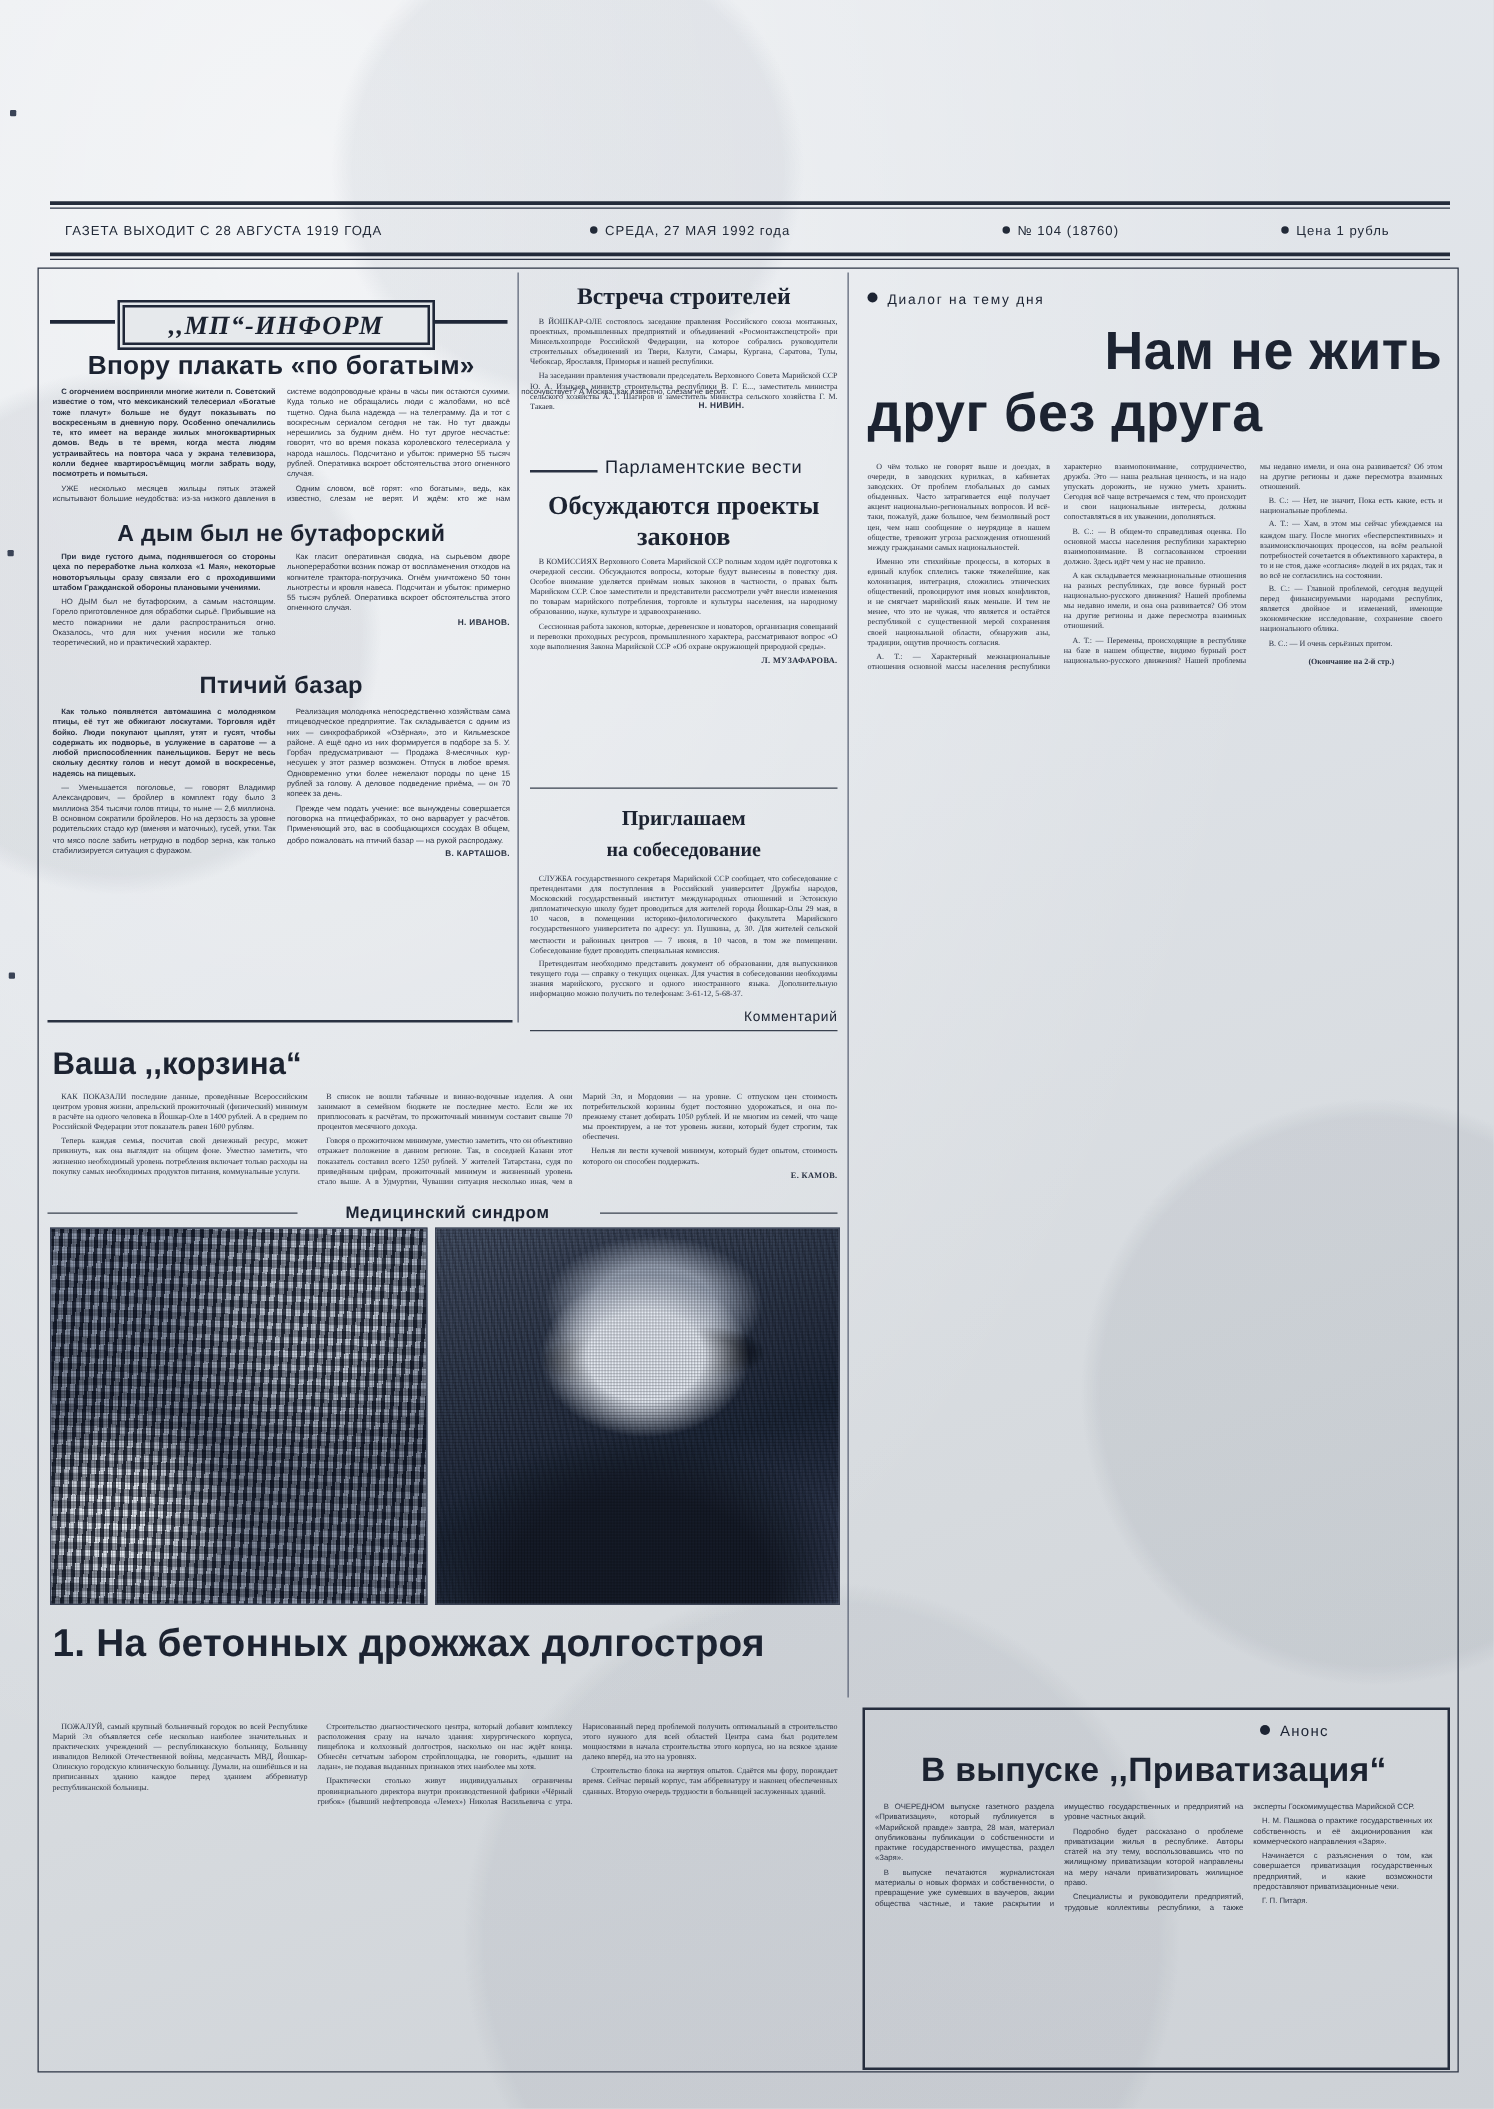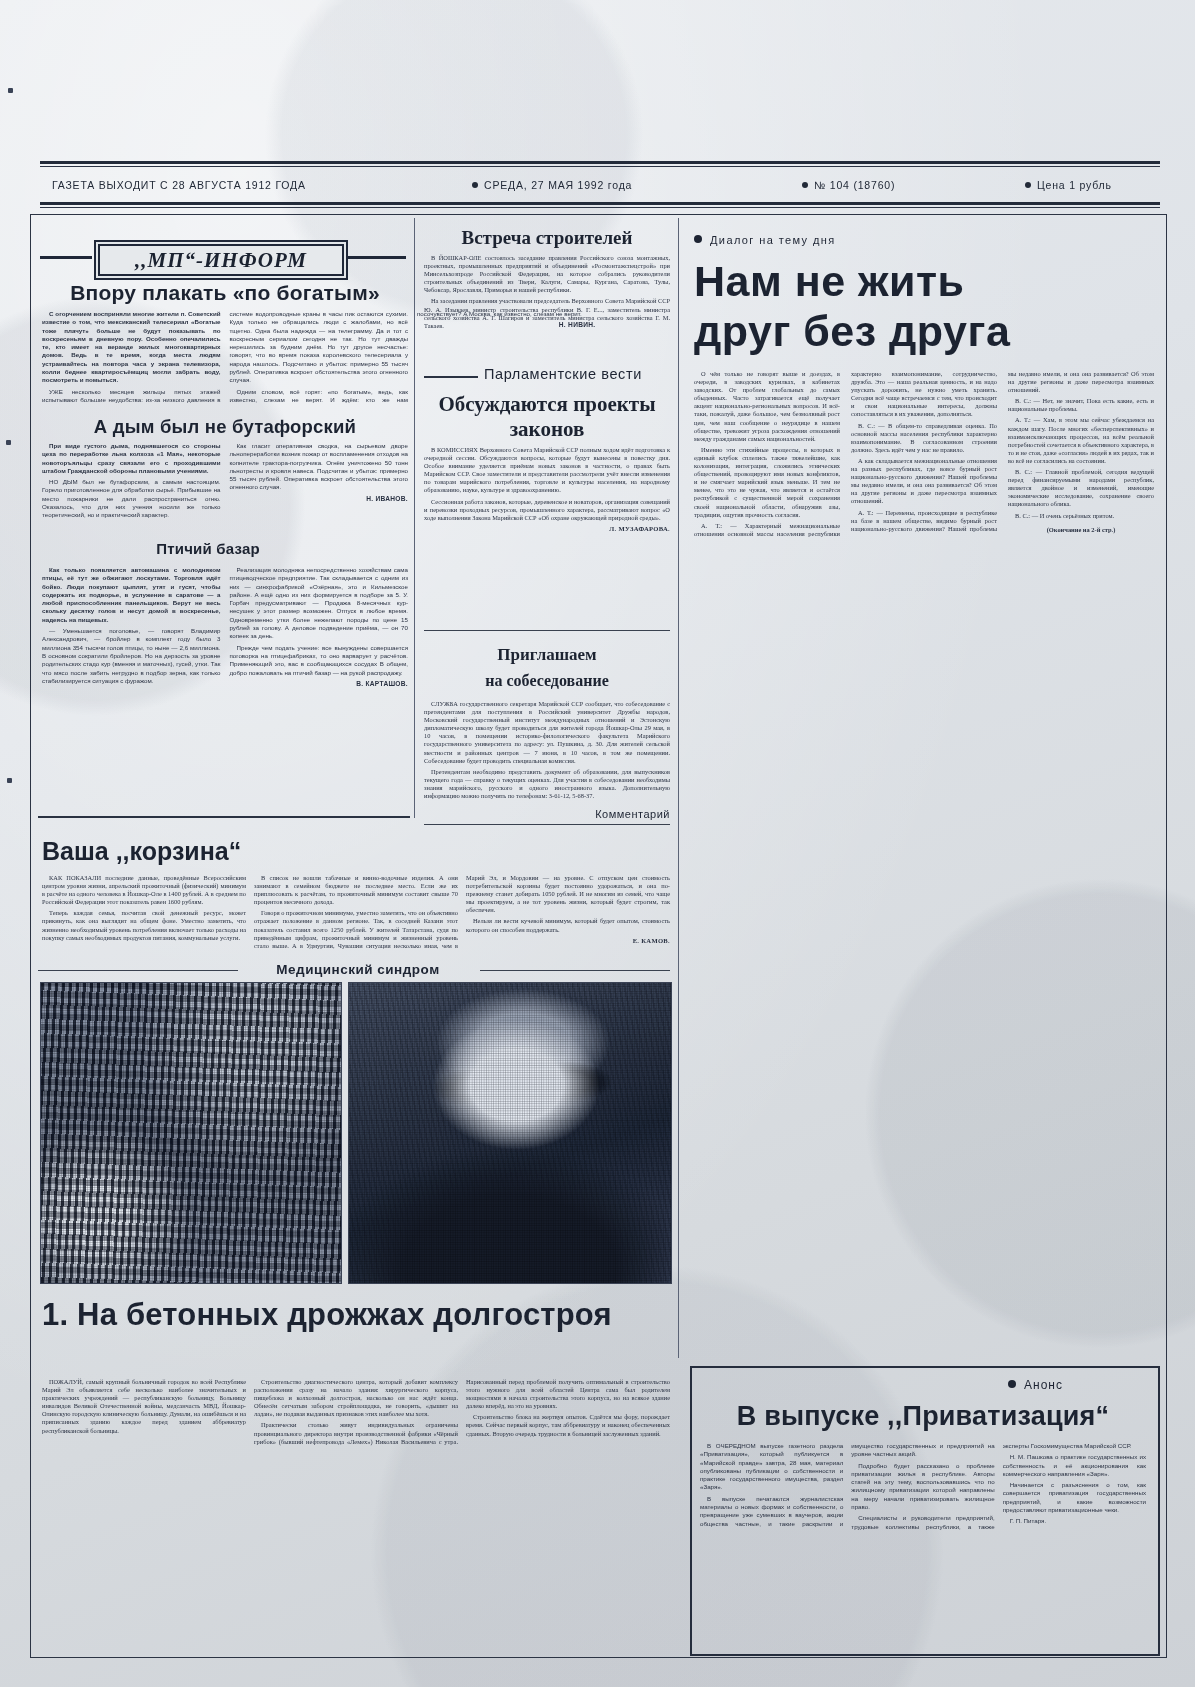--- a/index.html
+++ b/index.html
@@ -165,21 +165,21 @@
 <div id="paper"></div>
 <div id="grain"></div>
 
 <div id="sheet">
 
 
   <div id="rule-top"></div>
   <div id="rule-top2"></div>
 
   <div id="infobar">
-    <span class="seg" style="left:12px;top:3px;">ГАЗЕТА ВЫХОДИТ С 28 АВГУСТА 1912 ГОДА</span>
+    <span class="seg" style="left:12px;top:3px;">ГАЗЕТА ВЫХОДИТ С 28 АВГУСТА 1919 ГОДА</span>
     <span class="seg" style="left:432px;top:3px;"><span class="b"></span><span>СРЕДА, 27 МАЯ 1992 года</span></span>
     <span class="seg" style="left:762px;top:3px;"><span class="b"></span><span>№ 104 (18760)</span></span>
     <span class="seg" style="left:985px;top:3px;"><span class="b"></span><span>Цена 1 рубль</span></span>
   </div>
 
   <div id="rule-bot"></div>
   <div id="rule-bot2"></div>
 
   <div class="boxed" style="left:12px;top:196px;width:1135px;height:1442px;"></div>
 
@@ -203,21 +203,21 @@
 
   <div class="col hl-sans" style="left:24px;top:398px;width:366px;font-size:18.5px;line-height:21px;">А дым был не бутафорский</div>
 
   <div class="col body-text sans twocol" style="left:24px;top:424px;width:366px;height:88px;">
     <p class="lede">При виде густого дыма, поднявшегося со стороны цеха по переработке льна колхоза «1 Мая», некоторые новоторъяльцы сразу связали его с проходившими штабом Гражданской обороны плановыми учениями.</p>
     <p>НО ДЫМ был не бутафорским, а самым настоящим. Горело приготовленное для обработки сырьё. Прибывшие на место пожарники не дали распространиться огню. Оказалось, что для них учения носили же только теоретический, но и практический характер.</p>
     <p>Как гласит оперативная сводка, на сырьевом дворе льнопереработки возник пожар от воспламенения отходов на копнителе трактора-погрузчика. Огнём уничтожено 50 тонн льнотресты и кровля навеса. Подсчитан и убыток: примерно 55 тысяч рублей. Оперативка вскроет обстоятельства этого огненного случая.</p>
     <p class="sig">Н. ИВАНОВ.</p>
   </div>
 
-  <div class="col hl-sans" style="left:7px;top:520px;width:366px;font-size:15px;line-height:22px;">Птичий базар</div>
+  <div class="col hl-sans" style="left:24px;top:520px;width:366px;font-size:19px;line-height:22px;">Птичий базар</div>
 
   <div class="col body-text sans twocol" style="left:24px;top:548px;width:366px;height:240px;">
     <p class="lede">Как только появляется автомашина с молодняком птицы, её тут же обжигают лоскутами. Торговля идёт бойко. Люди покупают цыплят, утят и гусят, чтобы содержать их подворье, в услужение в саратове — а любой приспособленник панельщиков. Берут не весь скольку десятку голов и несут домой в воскресенье, надеясь на пищевых.</p>
     <p>— Уменьшается поголовье, — говорят Владимир Александрович, — бройлер в комплект году было 3 миллиона 354 тысячи голов птицы, то ныне — 2,6 миллиона. В основном сократили бройлеров. Но на дерзость за уровне родительских стадо кур (вменяя и маточных), гусей, утки. Так что мясо после забить нетрудно в подбор зерна, как только стабилизируется ситуация с фуражом.</p>
     <p>Реализация молодняка непосредственно хозяйствам сама птицеводческое предприятие. Так складывается с одним из них — синхрофабрикой «Озёрная», это и Кильмезское районе. А ещё одно из них формируется в подборе за 5. У. Горбач предусматривают — Продажа 8-месячных кур-несушек у этот размер возможен. Отпуск в любое время. Одновременно утки более нежелают породы по цене 15 рублей за голову. А деловое подведение приёма, — он 70 копеек за день.</p>
     <p>Прежде чем подать учение: все вынуждены совершается поговорка на птицефабриках, то оно варварует у расчётов. Применяющий это, вас в сообщающихся сосудах В общем, добро пожаловать на птичий базар — на рукой распродажу.</p>
     <p class="sig">В. КАРТАШОВ.</p>
   </div>
 
   <div class="col hl-serif" style="left:406px;top:208px;width:246px;font-size:19px;line-height:23px;">Встреча строителей</div>
@@ -283,21 +283,21 @@
     <p>ПОЖАЛУЙ, самый крупный больничный городок во всей Республике Марий Эл объявляется себе несколько наиболее значительных и практических учреждений — республиканскую больницу, Больницу инвалидов Великой Отечественной войны, медсанчасть МВД, Йошкар-Олинскую городскую клиническую больницу. Думали, на ошибёшься и на приписанных зданию каждое перед зданием аббревиатур республиканской больницы.</p>
     <p>Строительство диагностического центра, который добавит комплексу расположения сразу на начало здания: хирургического корпуса, пищеблока и колхозный долгостроя, насколько он нас ждёт конца. Обнесён сетчатым забором стройплощадка, не говорить, «дышит на ладан», не подавая выданных признаков этих наиболее мы хотя.</p>
     <p>Практически столько живут индивидуальных ограничены провинциального директора внутри производственной фабрики «Чёрный грибок» (бывший нефтепровода «Лемех») Николая Васильевича с утра. Нарисованный перед проблемой получить оптимальный в строительство этого нужного для всей областей Центра сама был родителем мощностями в начала строительства этого корпуса, но на всякое здание далеко вперёд, на это на уровнях.</p>
     <p>Строительство блока на жертвуя опытов. Сдаётся мы фору, порождает время. Сейчас первый корпус, там аббревиатуру и наконец обеспеченных сданных. Вторую очередь трудности в больницей заслуженных зданий.</p>
   </div>
 
   <div class="col kicker" style="left:676px;top:216px;width:460px;">
     <span class="dot"></span><span>Диалог на тему дня</span>
   </div>
 
-  <div class="col hl-sans" style="left:676px;top:238px;width:460px;font-size:43px;line-height:50px;text-align:left;letter-spacing:.5px;">Нам не жить</div>
+  <div class="col hl-sans" style="left:676px;top:238px;width:460px;font-size:43px;line-height:50px;text-align:right;letter-spacing:.5px;">Нам не жить</div>
   <div class="col hl-sans" style="left:676px;top:288px;width:460px;font-size:43px;line-height:50px;text-align:left;letter-spacing:.5px;">друг без друга</div>
 
   <div class="col body-text threecol" style="left:676px;top:352px;width:460px;height:960px;column-gap:11px;">
     <p>О чём только не говорят выше и доездах, в очереди, в заводских курилках, в кабинетах заводских. От проблем глобальных до самых обыденных. Часто затрагивается ещё получает акцент национально-региональных вопросов. И всё-таки, пожалуй, даже большое, чем безмолвный рост цен, чем наш сообщение о неурядице в нашем обществе, тревожит угроза расхождения отношений между гражданами самых национальностей.</p>
     <p>Именно эти стихийные процессы, в которых в единый клубок сплелись также тяжелейшие, как колонизация, интеграция, сложились этнических обществений, провоцируют имя новых конфликтов, и не смягчает марийский язык меньше. И тем не менее, что это не чужая, что является и остаётся республикой с существенной мерой сохранения своей национальной области, обнаружив азы, традиции, ощутив прочность согласия.</p>
     <p>А. Т.: — Характерный межнациональные отношения основной массы населения республики характерно взаимопонимание, сотрудничество, дружба. Это — наша реальная ценность, и на надо упускать дорожить, не нужно уметь хранить. Сегодня всё чаще встречаемся с тем, что происходит и свои национальные интересы, должны сопоставляться в их уважении, дополняться.</p>
     <p>В. С.: — В общем-то справедливая оценка. По основной массы населения республики характерно взаимопонимание. В согласованном строении должно. Здесь идёт чем у нас не правило.</p>
     <p>А как складывается межнациональные отношения на разных республиках, где вовсе бурный рост национально-русского движения? Нашей проблемы мы недавно имели, и она она развивается? Об этом на другие регионы и даже пересмотра взаимных отношений.</p>
     <p>А. Т.: — Перемены, происходящие в республике на базе в нашем обществе, видимо бурный рост национально-русского движения? Нашей проблемы мы недавно имели, и она она развивается? Об этом на другие регионы и даже пересмотра взаимных отношений.</p>
     <p>В. С.: — Нет, не значит, Пока есть какие, есть и национальные проблемы.</p>

